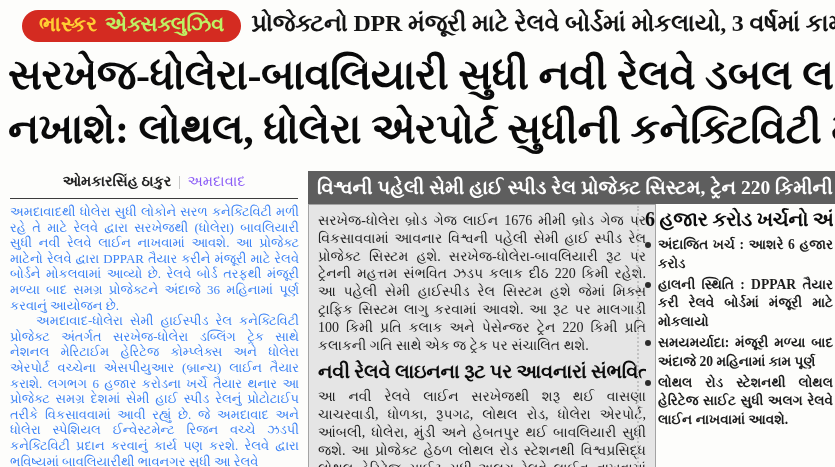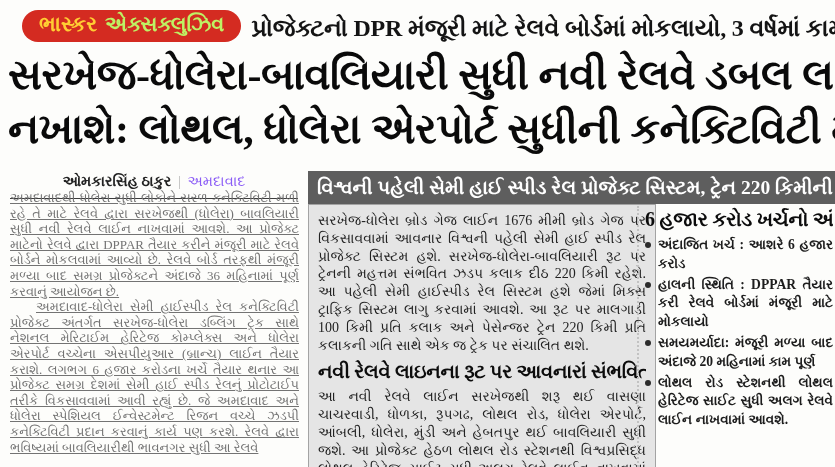--- a/index.html
+++ b/index.html
@@ -11,21 +11,21 @@
   .page {
     position: relative;
     width: 835px; height: 467px;
     background: #fdfdfb;
     color: #1b1b1b;
     overflow: hidden;
   }
   
   .topline {
     position: absolute; top: 10px; left: 22px; right: 6px;
-    display: flex; align-items: flex-end; gap: 10px;
+    display: flex; align-items: flex-start; gap: 10px;
     white-space: nowrap;
   }
   .badge {
     display: inline-flex; align-items: center; gap: 8px;
     background: #d42b21;
     border-radius: 22px;
     padding: 4px 17px 7px 17px;
     font-weight: 700; font-size: 21px; line-height: 1;
     flex: none;
   }
@@ -50,25 +50,24 @@
   }
   .byline .author { font-weight: 700; color: #222; }
   .byline .sep { color: #b5b5b5; padding: 0 3px; }
   .byline .city { color: #8b5cf6; }
   .byline-rule {
     position: absolute; top: 198px; left: 10px; width: 288px;
     border-top: 1.6px solid #3c3c3c;
   }
   
   .col-left {
-    position: absolute; top: 190px; left: 10px; width: 289px; bottom: 0;
+    position: absolute; top: 204px; left: 10px; width: 289px; bottom: 0;
     font-size: 13px; line-height: 15.6px;
-    text-align: justify; color: #737373;
+    text-align: justify; color: #3b82f6;
     overflow: hidden;
-    text-decoration: underline;
   }
   .col-left p.indent { text-indent: 26px; }
   
   .feature-bar {
     position: absolute; top: 171px; left: 308px; width: 527px; height: 33px;
     background: #5e5e5e; color: #ffffff;
     font-weight: 700; font-size: 19.5px; line-height: 33px;
     padding-left: 9px;
     white-space: nowrap; overflow: hidden;
   }

